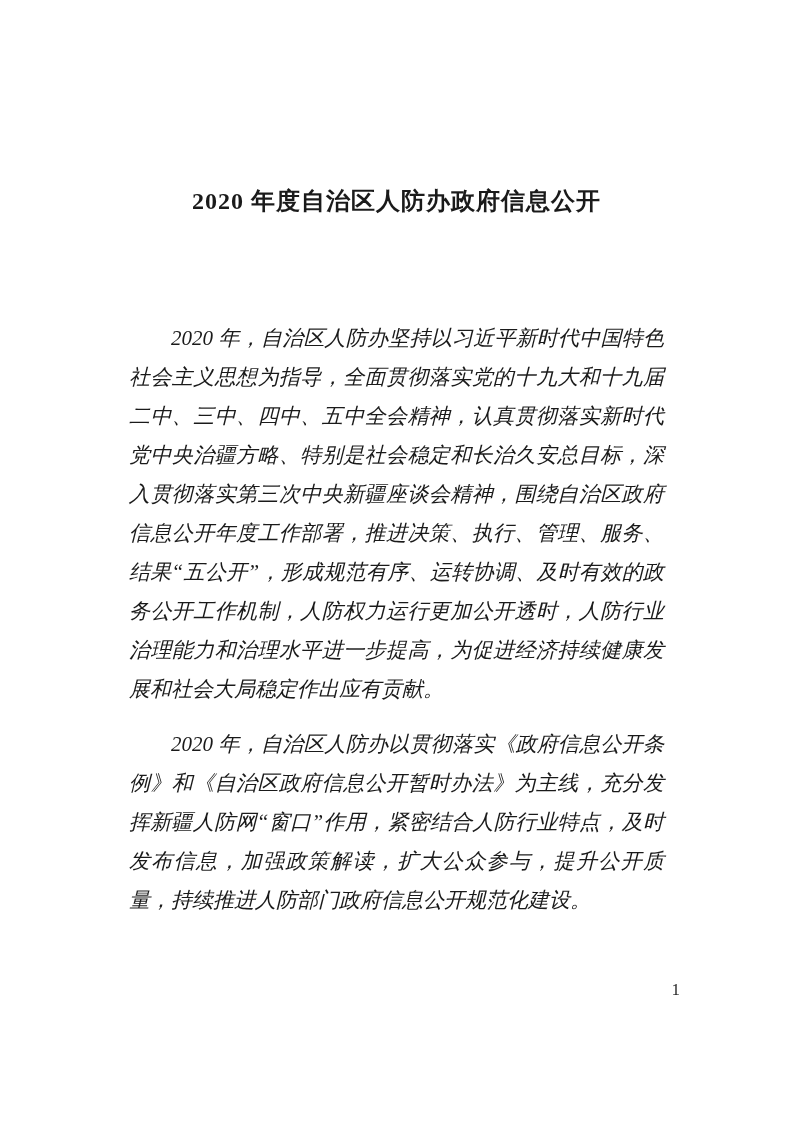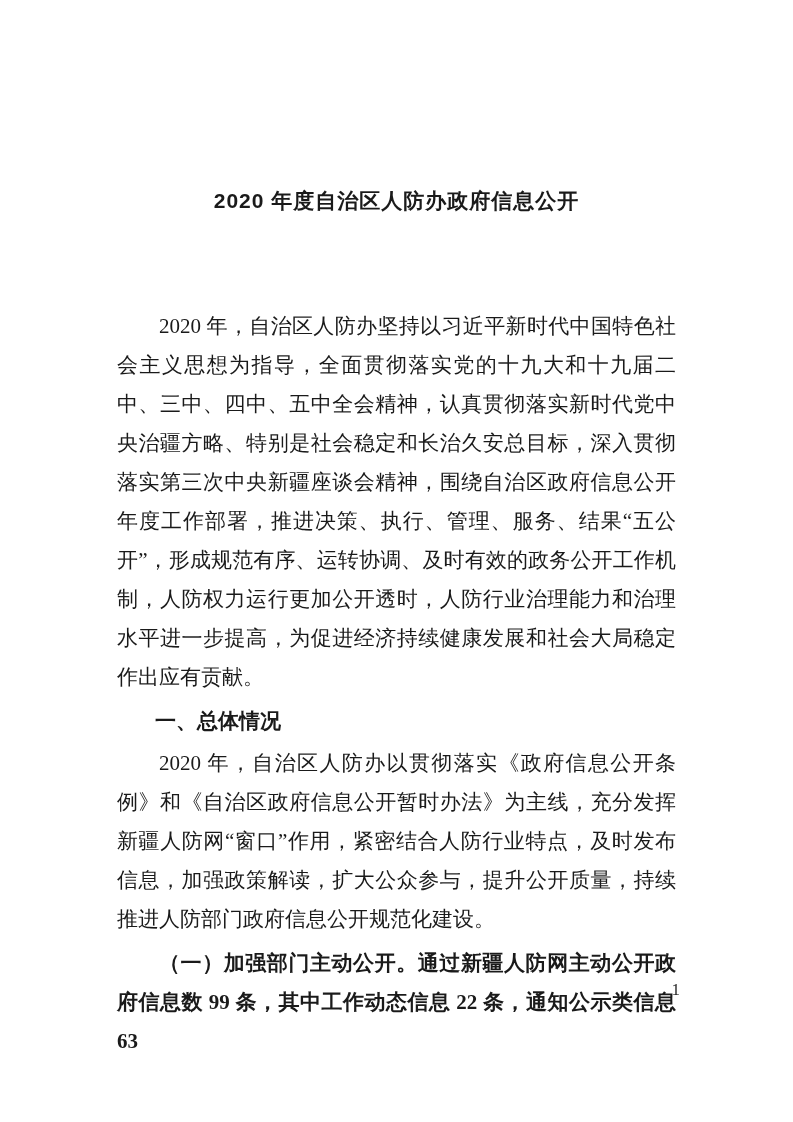--- a/index.html
+++ b/index.html
@@ -14,41 +14,42 @@
     background: #ffffff;
     color: #1a1a1a;
     overflow: hidden;
   }
   .doc-title {
     position: absolute;
     top: 180px;
     left: 0;
     width: 793px;
     text-align: center;
-    font-family: Liberation Sans, sans-serif;
+    font-family: Liberation Serif, serif;
     font-weight: bold;
-    font-size: 21px;
+    font-size: 24px;
     line-height: 42px;
     letter-spacing: 1px;
     white-space: nowrap;
   }
   .doc-body {
     position: absolute;
     top: 303px;
     left: 113px;
     width: 567px;
     font-family: "Liberation Serif", "DejaVu Serif", serif;
     font-size: 21px;
     line-height: 39px;
     text-align: justify;
     text-justify: inter-character;
   }
   .para {
-    margin: 4px;
+    margin: 16px;
     text-indent: 42px;
+    font-style: italic;
   }
   .section-heading {
     margin: 0;
     text-indent: 42px;
     font-family: "Liberation Sans", "DejaVu Sans", sans-serif;
     font-weight: bold;
   }
   .para-lead {
     font-family: "Liberation Sans", "DejaVu Sans", sans-serif;
     font-weight: bold;
@@ -72,20 +73,18 @@
 <body>
 
 <div class="page">
 
   <div class="doc-title">
     <div>2020 年度自治区人防办政府信息公开</div>
   </div>
 
   <div class="doc-body">
     <p class="para">2020 年，自治区人防办坚持以习近平新时代中国特色社会主义思想为指导，全面贯彻落实党的十九大和十九届二中、三中、四中、五中全会精神，认真贯彻落实新时代党中央治疆方略、特别是社会稳定和长治久安总目标，深入贯彻落实第三次中央新疆座谈会精神，围绕自治区政府信息公开年度工作部署，推进决策、执行、管理、服务、结果“五公开”，形成规范有序、运转协调、及时有效的政务公开工作机制，人防权力运行更加公开透时，人防行业治理能力和治理水平进一步提高，为促进经济持续健康发展和社会大局稳定作出应有贡献。</p>
-    <p class="section-heading">一、总体情况</p>
     <p class="para">2020 年，自治区人防办以贯彻落实《政府信息公开条例》和《自治区政府信息公开暂时办法》为主线，充分发挥新疆人防网“窗口”作用，紧密结合人防行业特点，及时发布信息，加强政策解读，扩大公众参与，提升公开质量，持续推进人防部门政府信息公开规范化建设。</p>
-    <p class="para"><span class="para-lead">（一）加强部门主动公开。</span><span class="para-rest">通过新疆人防网主动公开政府信息数 99 条，其中工作动态信息 22 条，通知公示类信息 63</span></p>
   </div>
 
   <div class="page-number">1</div>
 
 </div>
 
 </body></html>

